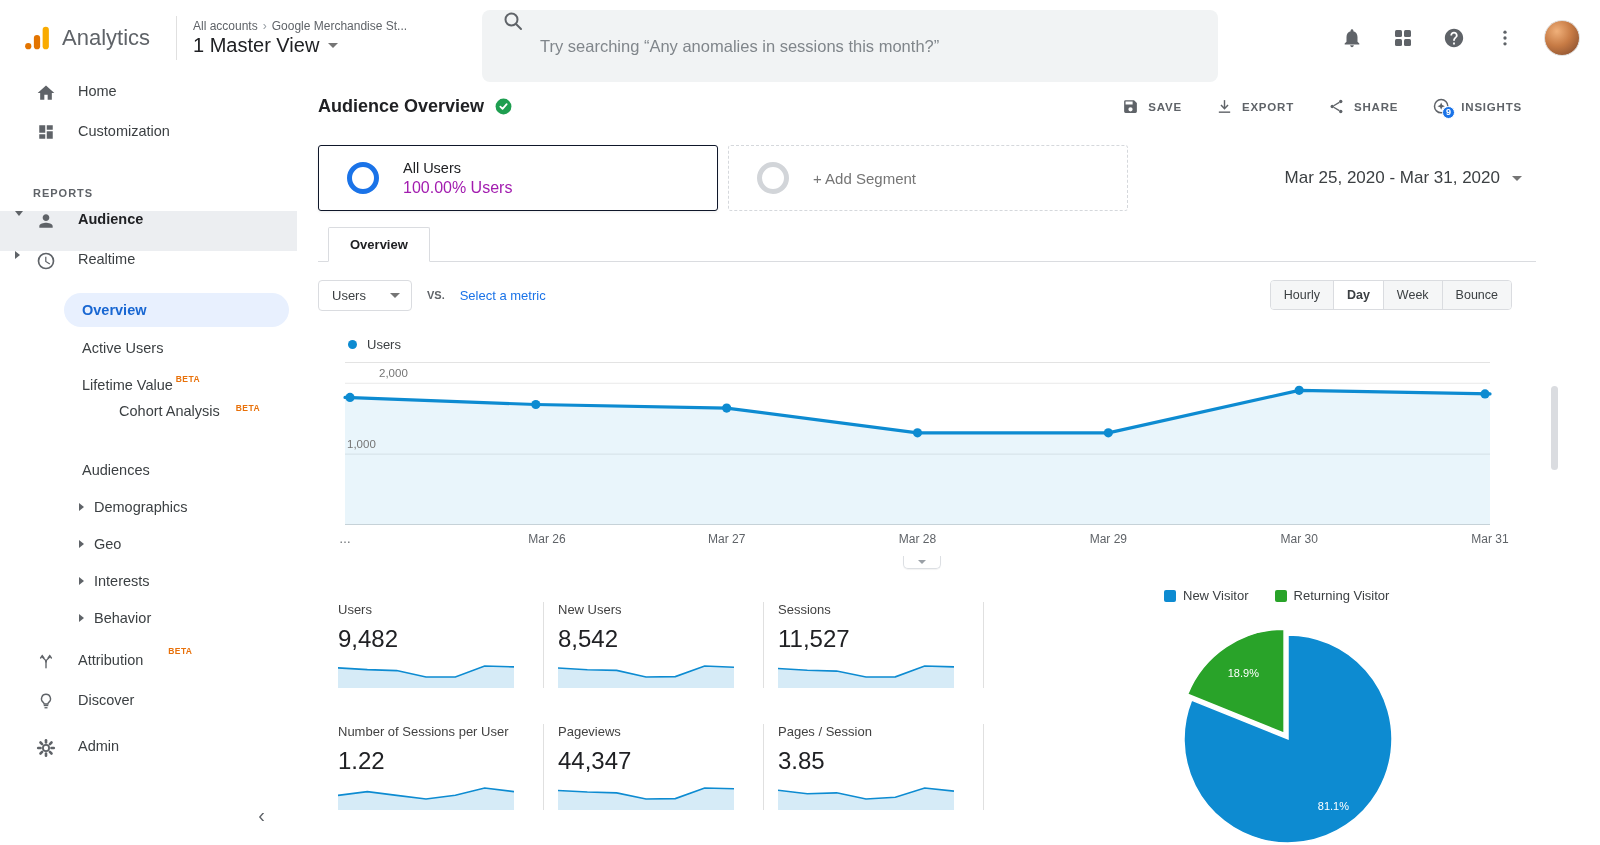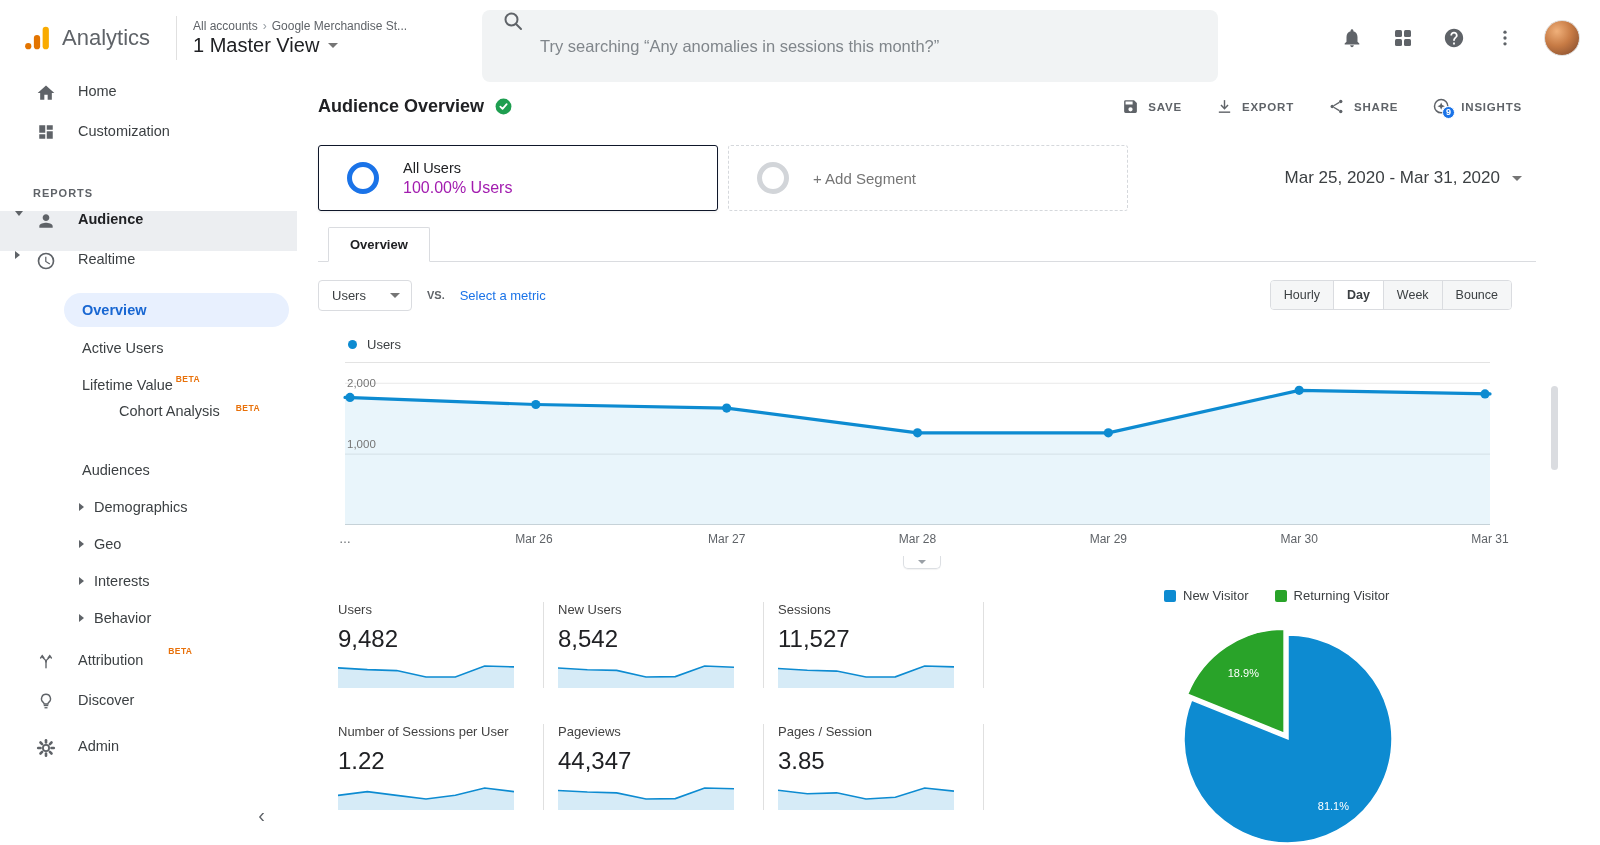--- a/index.html
+++ b/index.html
@@ -377,29 +377,29 @@
         <circle cx="5" cy="35.43478260869564" r="4.6" fill="#0d8bd1"></circle>
         <circle cx="190.83333333333334" cy="42.521739130434796" r="4.6" fill="#0d8bd1"></circle>
         <circle cx="381.6666666666667" cy="46.06521739130436" r="4.6" fill="#0d8bd1"></circle>
         <circle cx="572.5" cy="70.86956521739131" r="4.6" fill="#0d8bd1"></circle>
         <circle cx="763.3333333333334" cy="70.86956521739131" r="4.6" fill="#0d8bd1"></circle>
         <circle cx="954.1666666666666" cy="28.34782608695653" r="4.6" fill="#0d8bd1"></circle>
         <circle cx="1140" cy="31.891304347826093" r="4.6" fill="#0d8bd1"></circle>
       </svg>
     <div class="xticks" id="xtick-labels">
         <span class="xtick" style="left: 0px;">…</span>
-        <span class="xtick" style="left: 189px; text-align: center;">Mar 26</span>
+        <span class="xtick" style="left: 202px; text-align: center;">Mar 26</span>
         <span class="xtick" style="left: 381.667px;">Mar 27</span>
         <span class="xtick" style="left: 572.5px;">Mar 28</span>
         <span class="xtick" style="left: 763.333px;">Mar 29</span>
         <span class="xtick" style="left: 954.167px;">Mar 30</span>
         <span class="xtick" style="left: 1145px;">Mar 31</span>
       </div>
   <span class="ytick" style="top: 76.1304px;">1,000</span>
-      <span class="ytick" style="top: 15px;">2,000</span>
+      <span class="ytick" style="top: 5px; margin-left: 32px;">2,000</span>
     </div>
   <div class="chart-expander">
     <span class="caret-down"></span>
   </div>
 
   <div class="bottom">
     <div class="stats-grid">
       <div class="stat-cell">
         <div class="stat-label">Users</div>
         <div class="stat-value">9,482</div>

